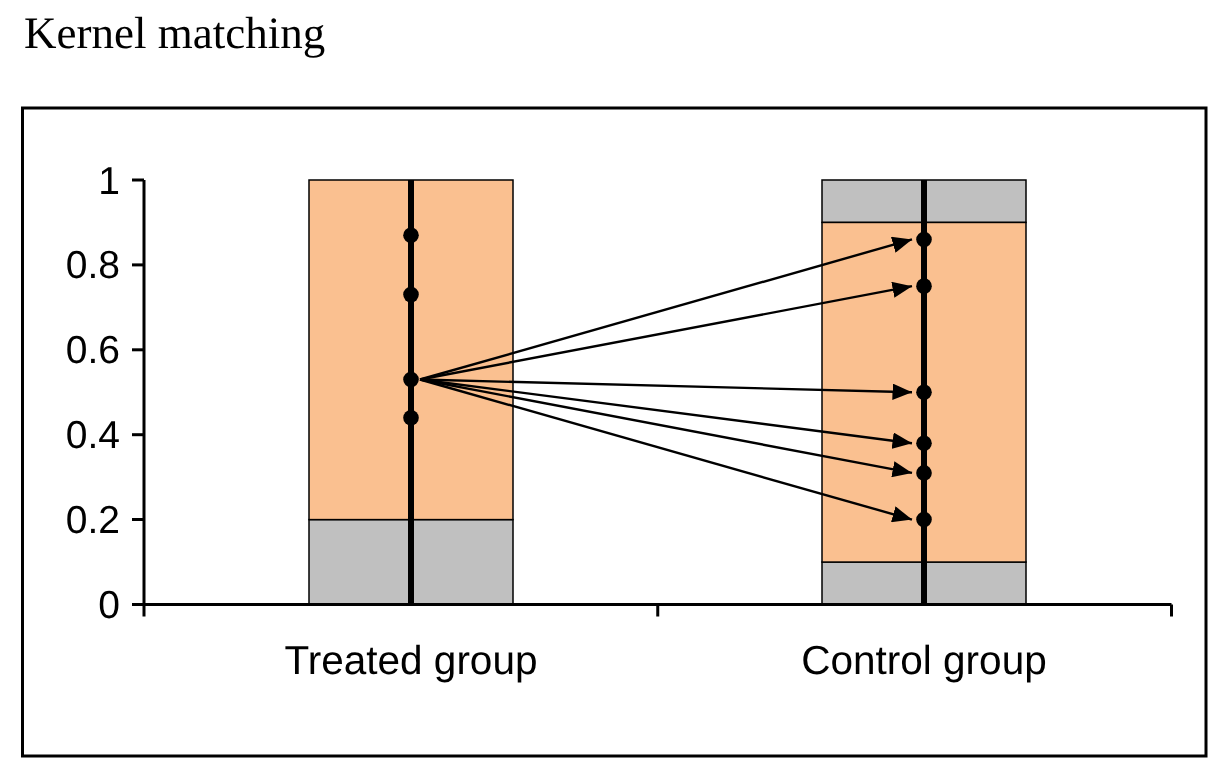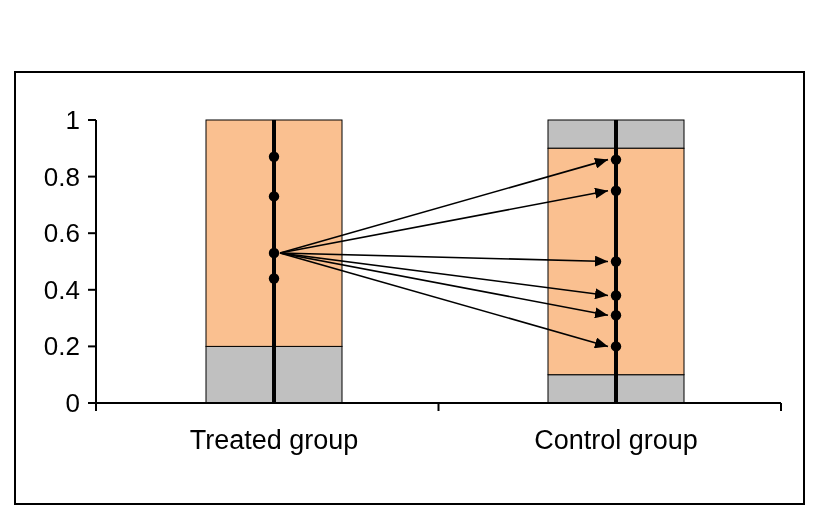--- a/index.html
+++ b/index.html
@@ -36,20 +36,21 @@
     background: #ffffff;
   }
   .chart-frame svg {
     display: block;
   }
 </style>
 </head>
 <body>
 
 <div class="page">
+  <div class="chart-title">Kernel matching</div>
 
   <div class="chart-frame">
     <svg id="chart-svg" width="787" height="426" viewBox="0 0 787 426" xmlns="http://www.w3.org/2000/svg">
         <defs>
           <marker id="ah" markerWidth="14" markerHeight="11" refX="13" refY="5.5" orient="auto" markerUnits="userSpaceOnUse">
             <path d="M0,0 L13,5.5 L0,11 Z" fill="#000000"></path>
           </marker>
         </defs>
         <rect x="190" y="273.4" width="136" height="56.60000000000002" fill="#C0C0C0" stroke="#000000" stroke-width="1"></rect>
         <rect x="190" y="47" width="136" height="226.39999999999998" fill="#FAC090" stroke="#000000" stroke-width="1"></rect>

